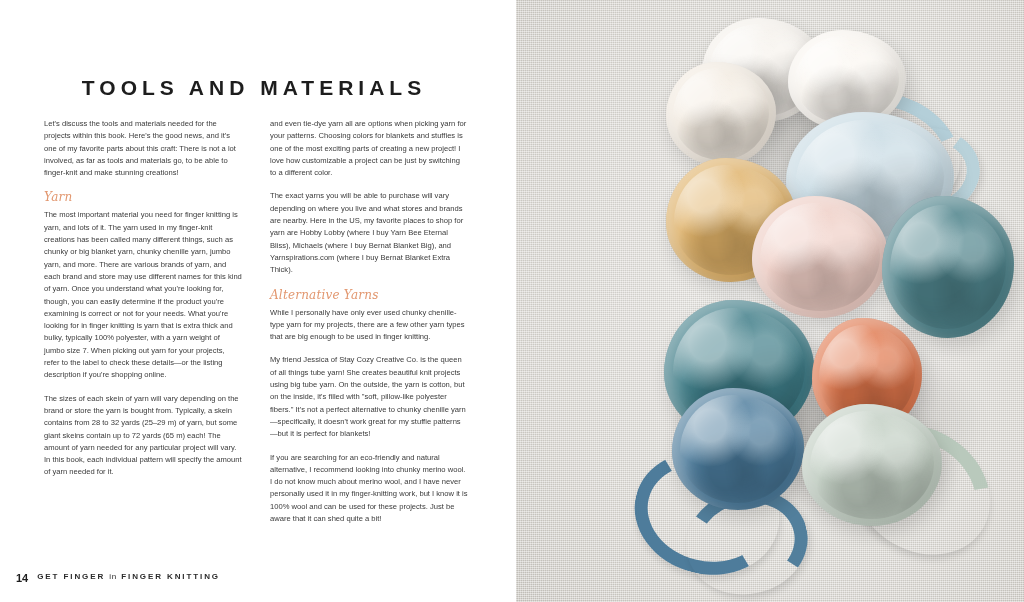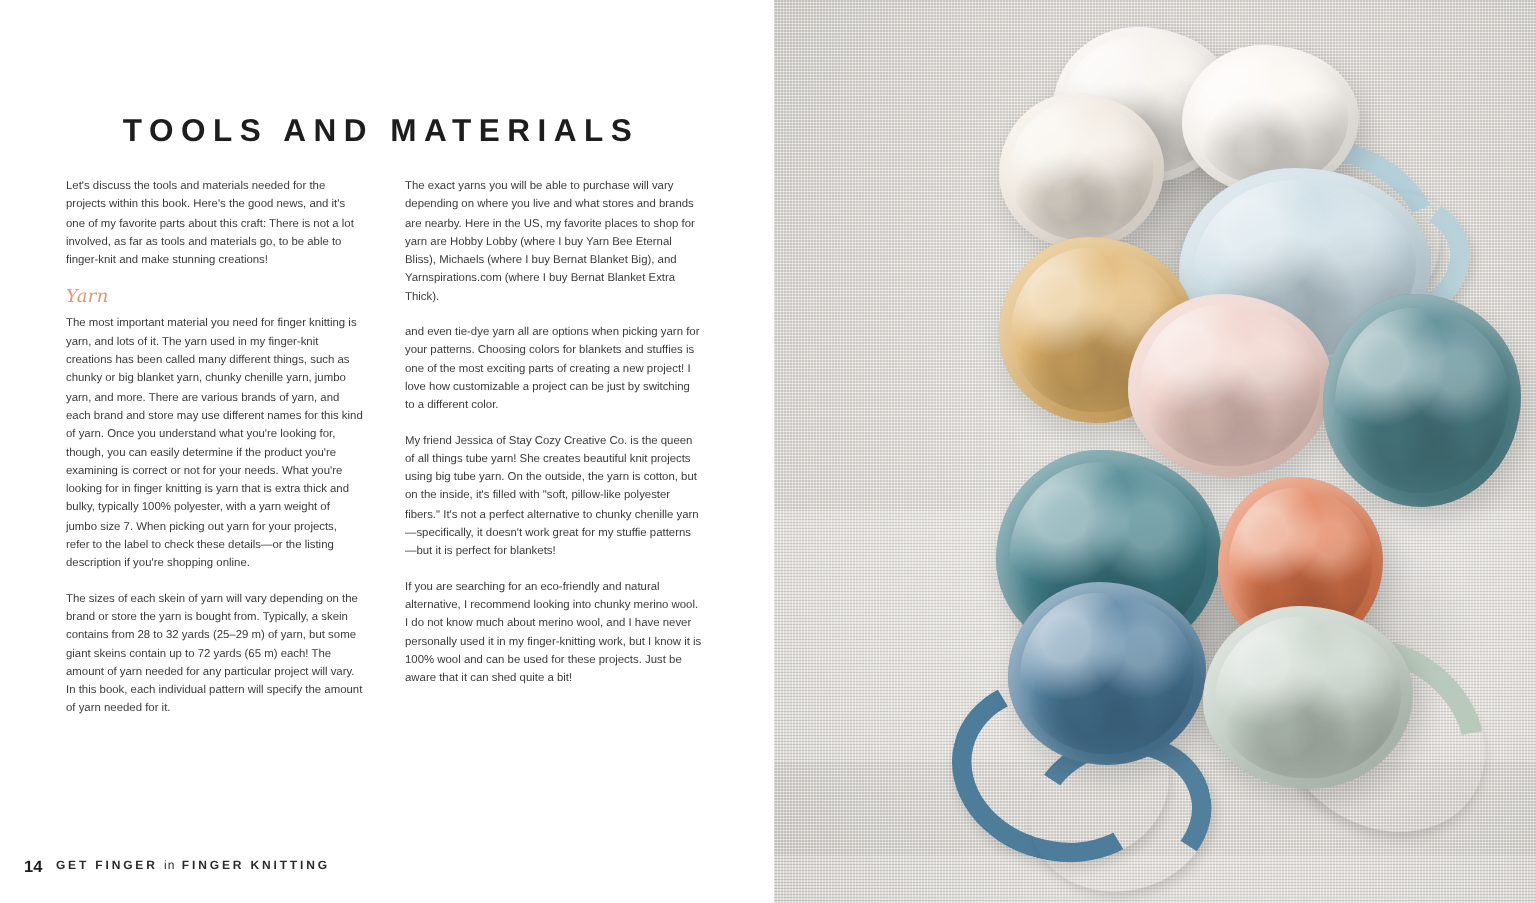--- a/index.html
+++ b/index.html
@@ -190,22 +190,24 @@
     <div class="columns">
 
       <div class="col">
         <p>Let's discuss the tools and materials needed for the projects within this book. Here's the good news, and it's one of my favorite parts about this craft: There is not a lot involved, as far as tools and materials go, to be able to finger-knit and make stunning creations!</p>
         <div class="subhead first">Yarn</div>
         <p>The most important material you need for finger knitting is yarn, and lots of it. The yarn used in my finger-knit creations has been called many different things, such as chunky or big blanket yarn, chunky chenille yarn, jumbo yarn, and more. There are various brands of yarn, and each brand and store may use different names for this kind of yarn. Once you understand what you're looking for, though, you can easily determine if the product you're examining is correct or not for your needs. What you're looking for in finger knitting is yarn that is extra thick and bulky, typically 100% polyester, with a yarn weight of jumbo size 7. When picking out yarn for your projects, refer to the label to check these details—or the listing description if you're shopping online.</p>
         <p>The sizes of each skein of yarn will vary depending on the brand or store the yarn is bought from. Typically, a skein contains from 28 to 32 yards (25–29 m) of yarn, but some giant skeins contain up to 72 yards (65 m) each! The amount of yarn needed for any particular project will vary. In this book, each individual pattern will specify the amount of yarn needed for it.</p>
       </div>
 
       <div class="col">
+        <p>and even tie-dye yarn all are options when picking yarn for your patterns. Choosing colors for blankets and stuffies is one of the most exciting parts of creating a new project! I love how customizable a project can be just by switching to a different color.</p>
         <p>The exact yarns you will be able to purchase will vary depending on where you live and what stores and brands are nearby. Here in the US, my favorite places to shop for yarn are Hobby Lobby (where I buy Yarn Bee Eternal Bliss), Michaels (where I buy Bernat Blanket Big), and Yarnspirations.com (where I buy Bernat Blanket Extra Thick).</p>
-        <p>and even tie-dye yarn all are options when picking yarn for your patterns. Choosing colors for blankets and stuffies is one of the most exciting parts of creating a new project! I love how customizable a project can be just by switching to a different color.</p>
+        <div class="subhead">Alternative Yarns</div>
+        <p>While I personally have only ever used chunky chenille-type yarn for my projects, there are a few other yarn types that are big enough to be used in finger knitting.</p>
         <p>My friend Jessica of Stay Cozy Creative Co. is the queen of all things tube yarn! She creates beautiful knit projects using big tube yarn. On the outside, the yarn is cotton, but on the inside, it's filled with "soft, pillow-like polyester fibers." It's not a perfect alternative to chunky chenille yarn—specifically, it doesn't work great for my stuffie patterns—but it is perfect for blankets!</p>
         <p>If you are searching for an eco-friendly and natural alternative, I recommend looking into chunky merino wool. I do not know much about merino wool, and I have never personally used it in my finger-knitting work, but I know it is 100% wool and can be used for these projects. Just be aware that it can shed quite a bit!</p>
       </div>
 
     </div>
 
     <div class="footer">
       <span class="folio">14</span>
       <span class="running-head"><span>GET FINGER</span> <span class="rh-italic">in</span> <span>FINGER KNITTING</span></span>
     </div>

